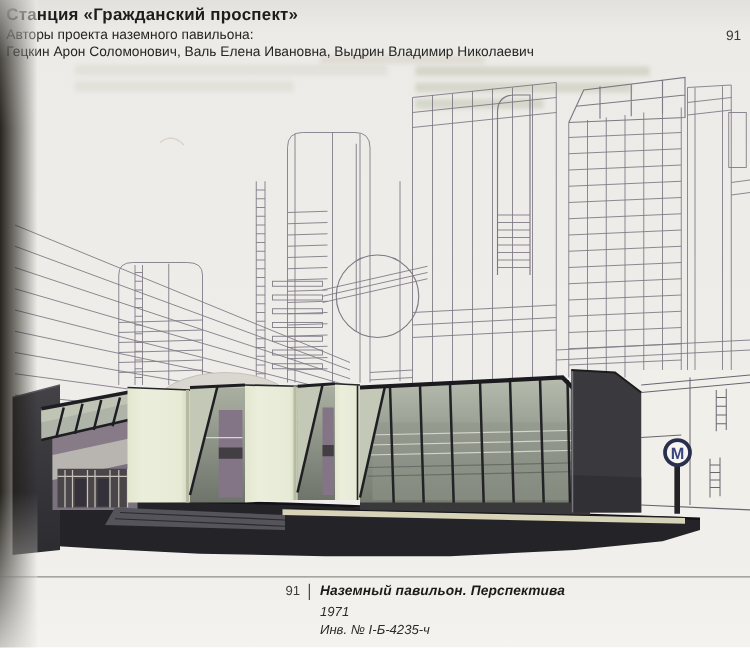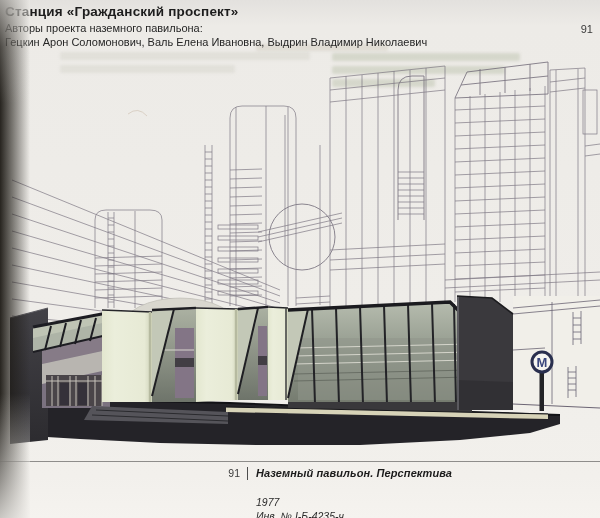--- a/index.html
+++ b/index.html
@@ -30,21 +30,21 @@
   .gutter{position:absolute;left:0;top:0;width:30px;height:100%;z-index:6;pointer-events:none;
           background:linear-gradient(to right,rgba(22,19,14,.92),rgba(26,23,17,.55) 42%,rgba(26,23,17,0) 100%);}
   .gutter:after{content:"";position:absolute;inset:0;
           background:linear-gradient(to bottom,rgba(236,234,230,.62) 0%,rgba(236,234,230,.18) 9%,rgba(236,234,230,0) 20%,rgba(236,234,230,0) 76%,rgba(240,238,234,.55) 93%,rgba(242,240,236,.8) 100%);}
   
   .rule{position:absolute;left:0;top:461px;width:600px;height:1px;background:#8e8d8b;z-index:4;}
   .caption{position:absolute;left:210px;top:466px;display:flex;align-items:flex-start;z-index:4;color:#242424;}
   .cap-num{width:30px;text-align:right;font-size:10.5px;padding-top:1px;color:#3c3c3c;}
   .cap-bar{width:1px;height:13px;background:#4d4d4d;margin:1px 8px 0 7px;}
   .cap-text{font-style:italic;font-size:10.5px;line-height:14px;color:#2b2b2b;}
-  .cap-title{font-weight:bold;font-size:11px;color:#1b1b1b;margin-bottom:15px;letter-spacing:.1px;text-align:right;}
+  .cap-title{font-weight:bold;font-size:11px;color:#1b1b1b;margin-bottom:3px;letter-spacing:.1px;text-align:right;}
 </style>
 </head>
 <body>
 
 <div class="page">
 
   <div class="header">
     <div class="title">Станция «Гражданский проспект»</div>
     <div class="sub">Авторы проекта наземного павильона:</div>
     <div class="authors">Гецкин Арон Соломонович, Валь Елена Ивановна, Выдрин Владимир Николаевич</div>
@@ -262,19 +262,19 @@
     </g>
   </svg>
 
   <div class="rule"></div>
 
   <div class="caption">
     <div class="cap-num">91</div>
     <div class="cap-bar"></div>
     <div class="cap-text">
       <div class="cap-title">Наземный павильон. Перспектива</div>
-      <div>1977</div>
+      <div>1971</div>
       <div>Инв. № I-Б-4235-ч</div>
     </div>
   </div>
 
   <div class="gutter"></div>
 </div>
 
 </body></html>

